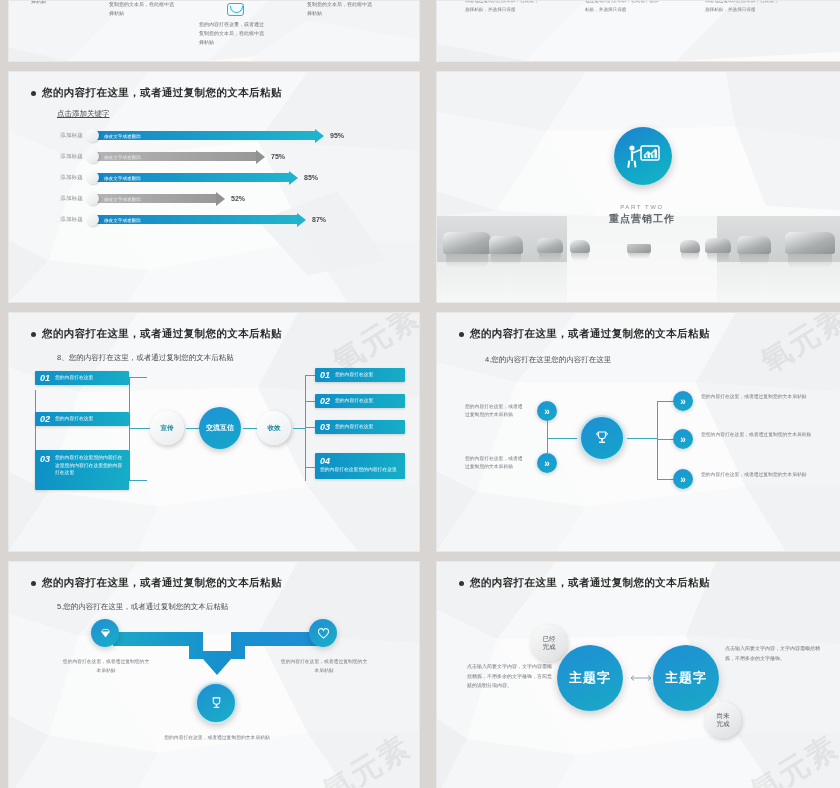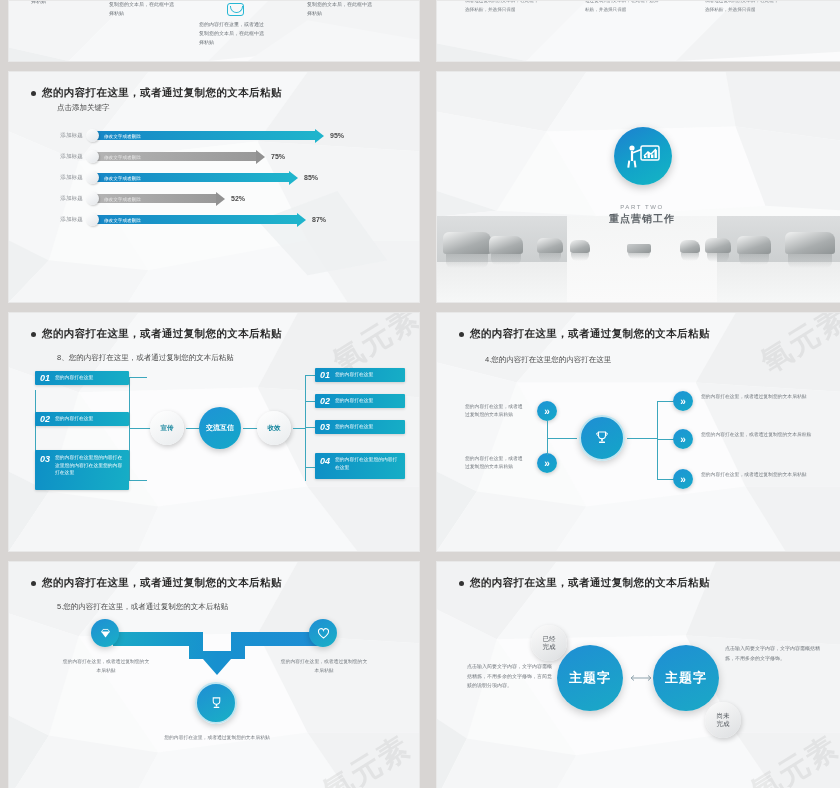--- a/index.html
+++ b/index.html
@@ -221,21 +221,21 @@
         <polygon points="140,200 300,170 340,232 120,232" fill="#f8f9fa"></polygon>
         <polygon points="300,170 412,170 412,232 340,232" fill="#f2f3f4"></polygon>
         <polygon points="250,150 330,120 380,190 300,205" fill="#eef0f1" opacity=".8"></polygon>
       </svg>
     </div>
     <div class="slide-inner">
       <div class="hd">
         <span class="dot"></span>
         <span class="t">您的内容打在这里，或者通过复制您的文本后粘贴</span>
       </div>
-      <div class="sub" style="top:31px;">点击添加关键字</div>
+      <div class="sub" style="top:37px;text-decoration:underline;">点击添加关键字</div>
 
       <div class="barrow" style="top:57px;">
         <span class="blabel">添加标题</span>
         <span class="bcap"></span>
         <span class="bshaft" style="width:222px;">
           <span class="body" style="background:linear-gradient(90deg,#1686c6,#1fb4cc);"></span>
           <span class="tip" style="border-left:9px solid #1fb4cc;"></span>
           <span class="btxt">修改文字或者删除</span>
         </span>
         <span class="bpct">95%</span>
@@ -402,21 +402,21 @@
         <span class="tx">您的内容打在这里</span>
       </div>
       <div class="fbox" style="left:306px; top:81px; width:90px; height:14px;">
         <span class="n">02</span>
         <span class="tx">您的内容打在这里</span>
       </div>
       <div class="fbox" style="left:306px; top:107px; width:90px; height:14px;">
         <span class="n">03</span>
         <span class="tx">您的内容打在这里</span>
       </div>
-      <div class="fbox" style="left:306px; top:140px; width:90px; height:26px; align-items:flex-start; padding-top:3px;">
+      <div class="fbox" style="left:306px; top:140px; width:90px; height:26px; align-items:flex-start; padding-top:3px;flex-direction:column;">
         <span class="n">04</span>
         <span class="tx">您的内容打在这里您的内容打在这里</span>
       </div>
     </div>
   </div>
 
   <div class="slide">
     <div class="poly">
       <svg viewBox="0 0 412 240" preserveAspectRatio="none">
         <rect width="412" height="240" fill="#fafbfb"></rect>

